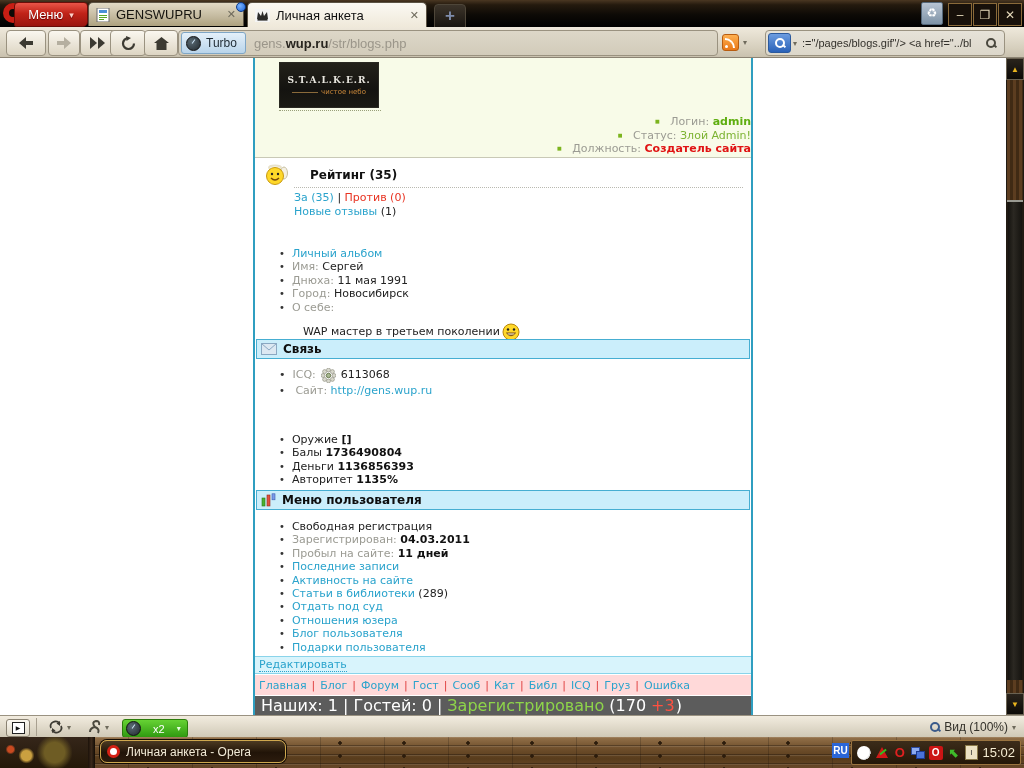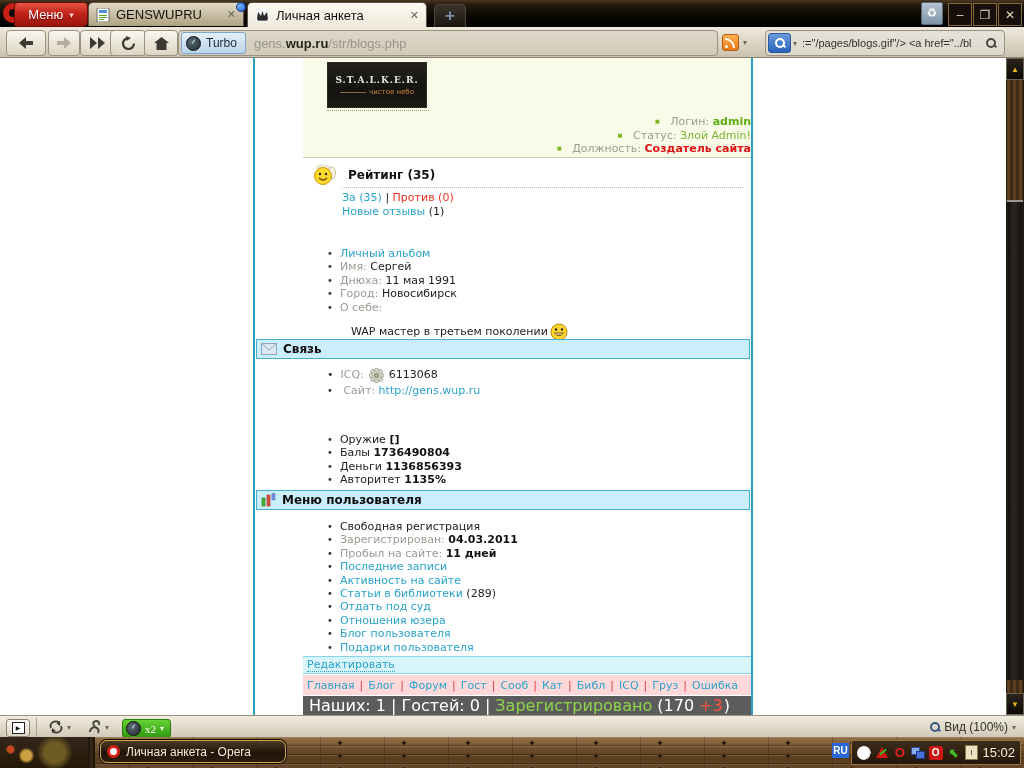--- a/index.html
+++ b/index.html
@@ -63,37 +63,37 @@
   .search-txt{flex:1;font-size:11px;color:#33312b;white-space:nowrap;overflow:hidden;margin-left:5px;}
   .mag{width:10px;height:10px;position:relative;}
   .mag i{position:absolute;left:0;top:0;width:6px;height:6px;border:2px solid currentColor;border-radius:50%;}
   .mag b{position:absolute;left:7px;top:7px;width:4px;height:2px;background:currentColor;transform:rotate(45deg);}
 
   
   .viewport{position:absolute;top:58px;left:0;width:1006px;height:657px;background:#fff;overflow:hidden;
     font-family:"DejaVu Sans",sans-serif;}
   .column{position:absolute;left:253px;top:0;width:500px;height:657px;box-sizing:border-box;
     border-left:2px solid #2f9ec0;border-right:2px solid #2f9ec0;font-size:11px;color:#222;}
-  .sec{position:absolute;left:0;right:0;box-sizing:border-box;margin-left:48px;}
+  .sec{position:absolute;left:0;right:0;box-sizing:border-box;}
   .sec-account{top:0;height:100px;background:#f8fbe8;border-bottom:1px solid #c9c9b6;padding:4px 0 0 24px;}
   .stalker{width:100px;height:46px;background:linear-gradient(#23211a,#141310 60%,#1b1a14);
     color:#e8e6df;text-align:center;overflow:hidden;border:1px solid #2a2922;box-sizing:border-box;}
   .stalker .t1{font-size:9px;letter-spacing:1px;font-weight:bold;margin-top:12px;
     font-family:"DejaVu Serif",serif;}
   .stalker .t2{font-size:7px;color:#c8873a;display:flex;align-items:center;gap:3px;justify-content:center;margin-top:3px;}
   .stalker .t2:before{content:"";width:26px;height:1px;background:#8a6a3a;}
   .dotline{width:102px;border-bottom:1px dotted #9aa07a;margin:2px 0 4px;}
   .acc-row{line-height:13.5px;white-space:nowrap;text-align:right;}
   .acc-row:before{content:"■";font-size:5px;color:#7cb41e;vertical-align:2px;margin-right:7px;}
   .lbl{color:#9b9b93;}
   .v-green-b{color:#5fae10;font-weight:bold;}
   .v-green{color:#7cb332;}
   .v-red-b{color:#e01414;font-weight:bold;}
   .sec-rating{top:101px;height:59px;padding:5px 8px 0 10px;}
-  .rating-head{display:flex;align-items:center;gap:12px;font-weight:bold;font-size:12px;color:#111;}
+  .rating-head{display:flex;align-items:center;gap:22px;font-weight:bold;font-size:12px;color:#111;}
   .dotted-hr{border-bottom:1px dotted #b9b9b1;margin:2px 0 3px 29px;}
   .rating-line{margin-left:29px;line-height:14px;white-space:nowrap;}
   .lnk{color:#2aa3cc;text-decoration:none;cursor:pointer;}
   .red{color:#e83322;}
   .hdr{height:20px;margin:0 1px;background:#cbeefb;border:1px solid #46aed2;display:flex;align-items:center;
     gap:6px;padding-left:4px;font-weight:bold;font-size:12px;color:#0d0d0d;box-sizing:border-box;}
   .hdr-personal{position:absolute;top:160px;left:0;right:0;}
   .list{padding:8px 0 0 24px;line-height:13.4px;}
   .li:before{content:"•";color:#333;margin-right:7px;font-size:10px;}
   .sec-personal{top:181px;height:100px;}
@@ -132,22 +132,22 @@
 
   
   .statusbar{position:absolute;top:715px;left:0;width:1024px;height:22px;
     background:linear-gradient(#f2ecdf,#d0c9b7);border-top:1px solid #9a9281;box-sizing:border-box;}
   .panelbtn{position:absolute;left:6px;top:3px;width:22px;height:16px;border:1px solid #8a8272;border-radius:3px;
     background:linear-gradient(#fbf8f1,#ddd6c4);display:flex;align-items:center;justify-content:center;}
   .panelbtn .sq{width:11px;height:10px;border:1px solid #222;background:#fff;font-size:6px;line-height:10px;text-align:center;color:#111;}
   .sb-sep{position:absolute;left:36px;top:2px;width:1px;height:18px;background:#a8a090;}
   .sb-ico{position:absolute;top:4px;display:flex;align-items:center;gap:3px;color:#3c3a32;}
   .x2{position:absolute;left:122px;top:3px;height:17px;padding:0 6px 0 3px;border-radius:3px;
-    border:1px solid #2b7c0c;background:linear-gradient(#66d234,#2f9a10);display:flex;align-items:center;gap:4px;
-    color:#fff;font-size:11px;font-family:Liberation Serif, serif;}
+    border:1px solid #2b7c0c;background:linear-gradient(#66d234,#2f9a10);display:flex;align-items:center;gap:12px;
+    color:#fff;font-size:11px;}
   .sb-right{position:absolute;right:8px;top:4px;display:flex;align-items:center;gap:4px;font-size:12px;color:#33312a;}
 
   
   .taskbar{position:absolute;top:737px;left:0;width:1024px;height:31px;
     background:
       radial-gradient(circle 1.5px at 20px 6px,#2c1c0c 0 1.5px,rgba(0,0,0,0) 2px),
       repeating-linear-gradient(90deg,rgba(0,0,0,.18) 0 1px,rgba(0,0,0,0) 1px 64px),
       repeating-linear-gradient(180deg,rgba(255,255,255,.10) 0 1px,rgba(0,0,0,0) 1px 8px,rgba(0,0,0,.28) 8px 9px),
       linear-gradient(#93714a,#6d4d2a 40%,#583c1c 70%,#68482a);
     background-size:64px 13px,auto,auto,auto;}

